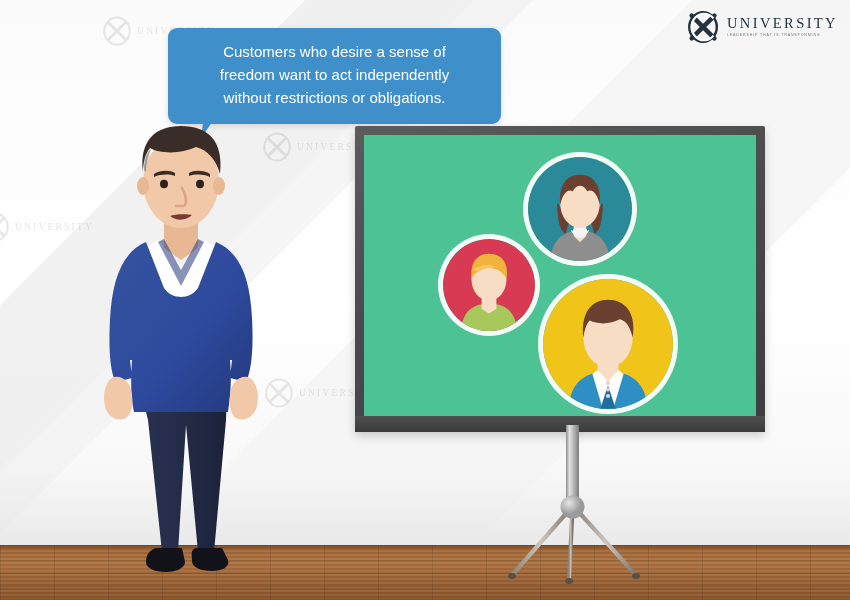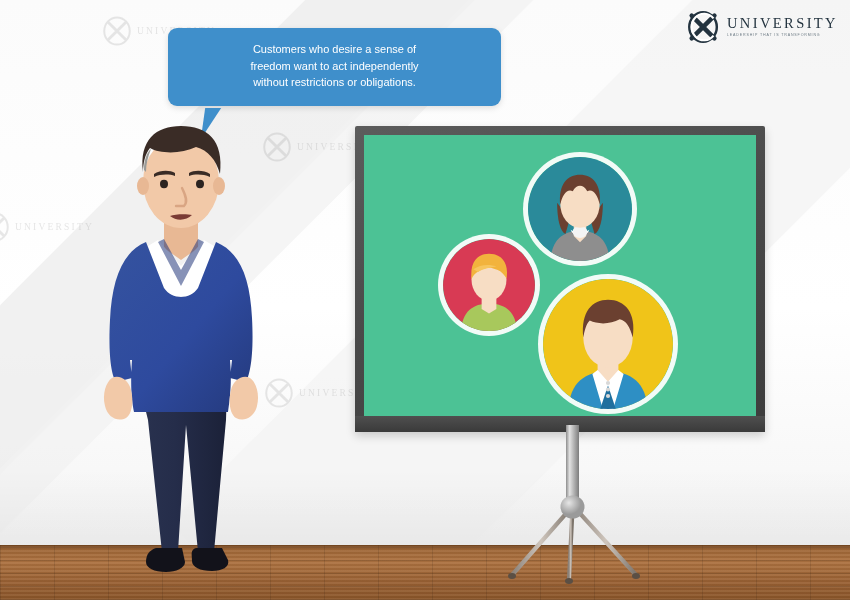--- a/index.html
+++ b/index.html
@@ -133,21 +133,21 @@
     left: 168px; top: 28px;
     width: 333px;
     background: #3f8fcb;
     border-radius: 9px;
     padding: 13px 16px 15px;
     box-sizing: border-box;
     box-shadow: 0 2px 6px rgba(0,0,0,.13);
   }
   .bubble-text {
     color: #ffffff;
-    font-size: 11px;
+    font-size: 15px;
     line-height: 1.52;
     text-align: center;
     white-space: pre-line;
   }
   .bubble-tail {
     position: absolute;
     left: 203px; top: 108px;
     width: 0; height: 0;
     border-left: 16px solid #3f8fcb;
     border-right: 11px solid transparent;

